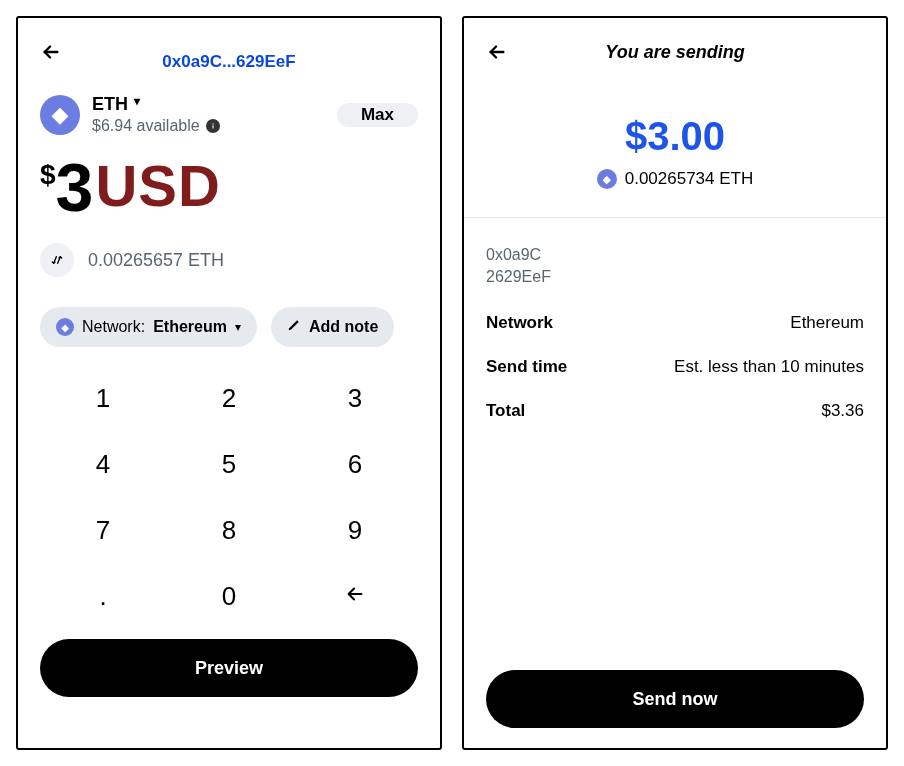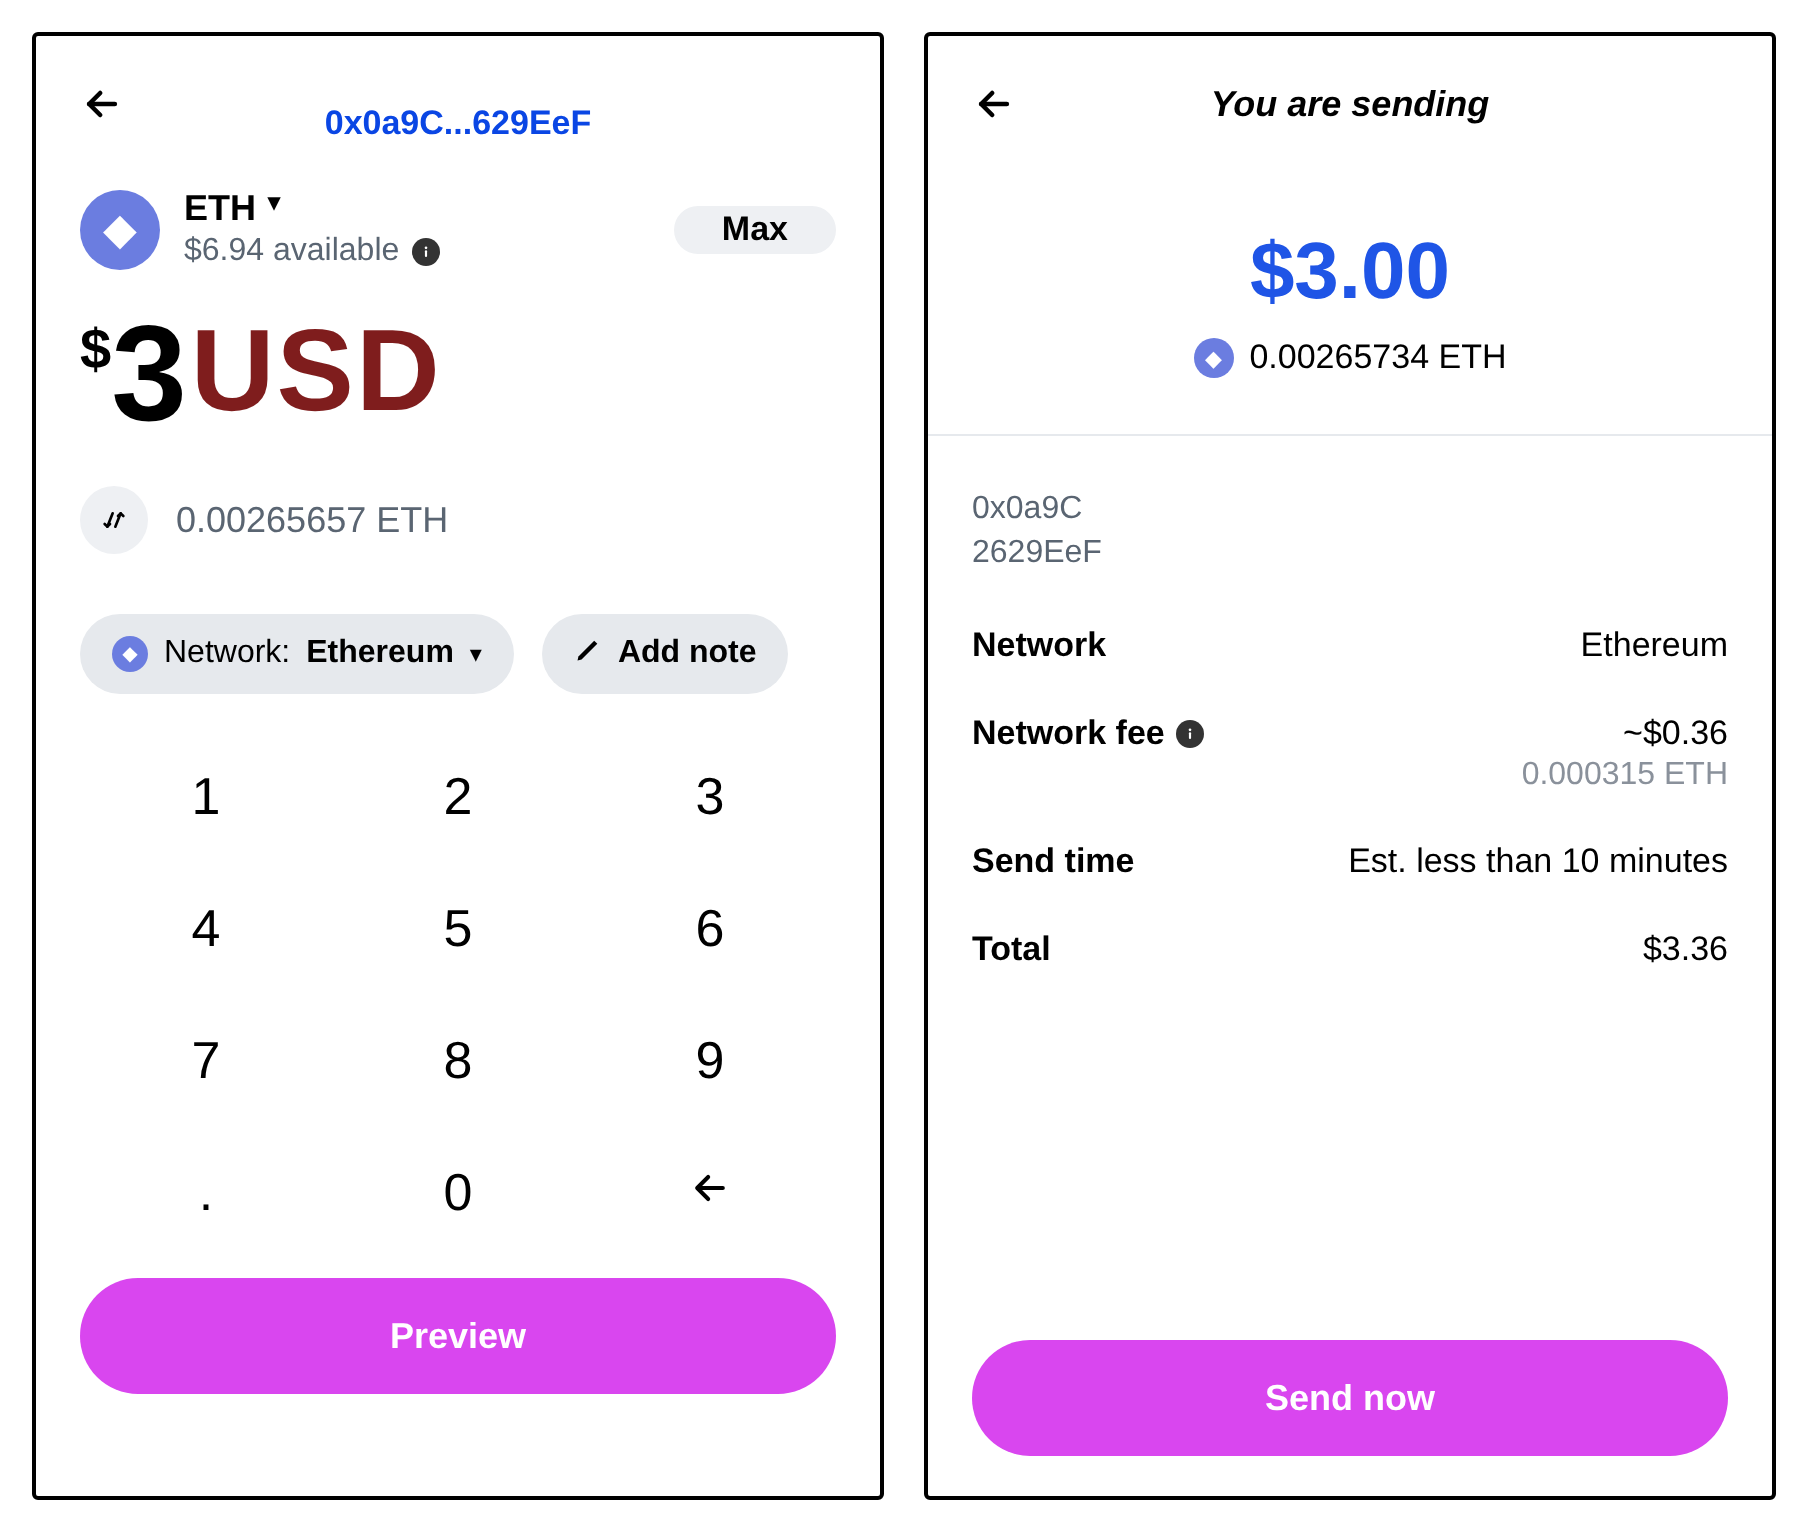--- a/index.html
+++ b/index.html
@@ -90,21 +90,21 @@
     
     .keypad { margin-top: 18px; display:grid; grid-template-columns:repeat(3,1fr); }
     .key {
       height: 66px; border:none; background:none; font-size:26px; font-weight:500; cursor:pointer;
     }
     .key.back svg{width:22px;height:22px;}
     
     .primary-btn {
       margin-top: 10px;
       width:100%; height:58px; border:none; border-radius:30px;
-      background:#d946ef; color:#fff; font-size:18px; font-weight:700; cursor:pointer;
+      background:#000000; color:#fff; font-size:18px; font-weight:700; cursor:pointer;
     }
     
     .hdr2 { display:flex; align-items:center; justify-content:center; position:relative; height:28px;}
     .hdr2 .back-arrow{position:absolute;left:0;}
     .sending-title{font-weight:700;font-size:18px;font-style:italic;}
     .summary-amt { margin-top: 48px; text-align:center; }
     .big-amt { color:#1F55E6; font-size:40px; font-weight:800; }
     .eth-line { margin-top:10px; display:flex; align-items:center; justify-content:center; gap:8px; font-size:17px;}
     .eth-line .eth-mini2{
       width:20px;height:20px;border-radius:50%;background:#6B7DE0;display:flex;align-items:center;justify-content:center;
@@ -244,35 +244,20 @@
       <div class="to-addr">
         <div>0x0a9C</div>
         <div>2629EeF</div>
       </div>
     </div>
     <div class="drow">
       <span class="dlabel">Network</span>
       <span class="dval">Ethereum</span>
     </div>
     <div class="drow">
-      <span class="dlabel withic">
-        <span>Network fee</span>
-        <span class="info-ic">
-          <svg viewBox="0 0 24 24" fill="#fff">
-              <circle cx="12" cy="7" r="1.6"></circle>
-              <rect x="10.7" y="10" width="2.6" height="8" rx="1.2"></rect>
-            </svg>
-        </span>
-      </span>
-      <span class="dval">
-        <div>~$0.36</div>
-        <div class="sub">0.000315 ETH</div>
-      </span>
-    </div>
-    <div class="drow">
       <span class="dlabel">Send time</span>
       <span class="dval">Est. less than 10 minutes</span>
     </div>
     <div class="drow">
       <span class="dlabel">Total</span>
       <span class="dval">$3.36</span>
     </div>
   </div>
 
   <div class="spacer2"></div>

